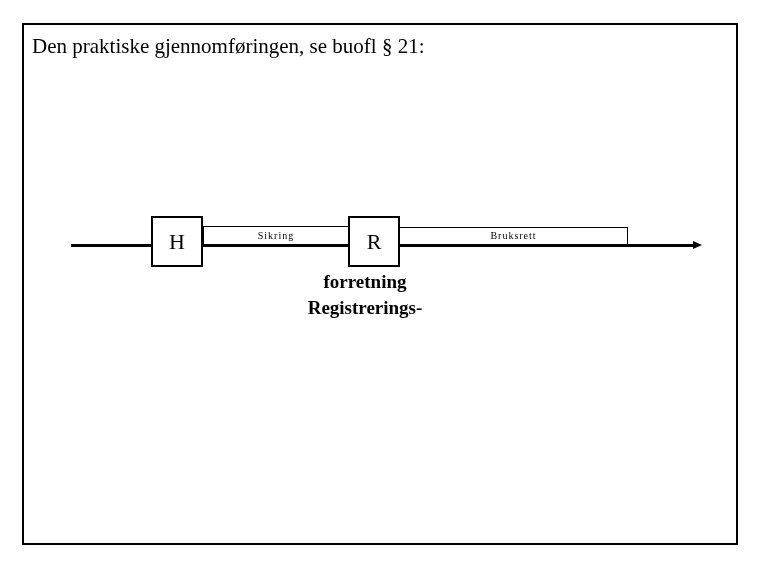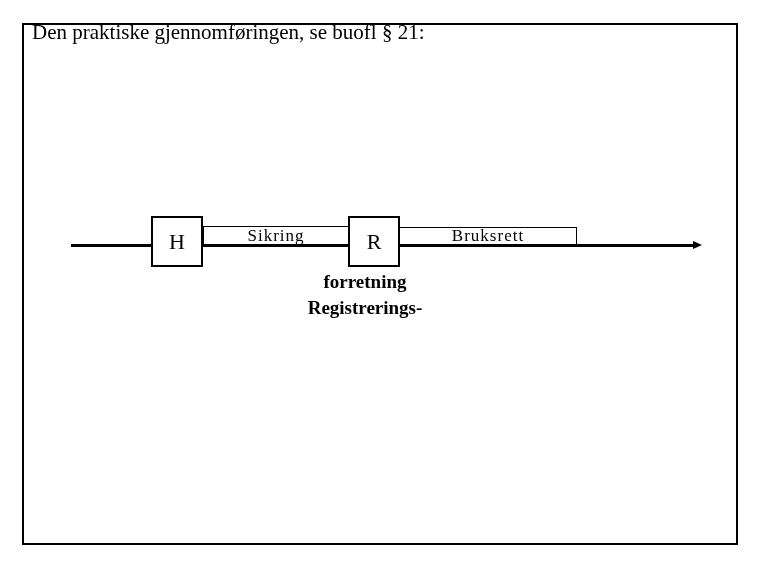--- a/index.html
+++ b/index.html
@@ -22,48 +22,48 @@
     top: 23px;
     width: 716px;
     height: 522px;
     border: 2px solid #000000;
     box-sizing: border-box;
     background: #ffffff;
   }
   .title {
     position: absolute;
     left: 32px;
-    top: 20px;
+    top: 34px;
     font-size: 21px;
     line-height: 24px;
     white-space: nowrap;
     text-align: center;
   }
   
   .segment {
     position: absolute;
     border: 1px solid #000000;
     background: #ffffff;
     box-sizing: border-box;
     text-align: center;
-    font-size: 17px;
+    font-size: 10px;
     letter-spacing: 1px;
     z-index: 1;
   }
   .segment-sikring {
     left: 203px;
     top: 226px;
     width: 146px;
     height: 20px;
     line-height: 17px;
   }
   .segment-bruksrett {
     left: 399px;
     top: 227px;
-    width: 178px;
+    width: 229px;
     height: 19px;
     line-height: 16px;
   }
   
   .timeline {
     position: absolute;
     left: 71px;
     top: 244px;
     width: 625px;
     height: 3px;

